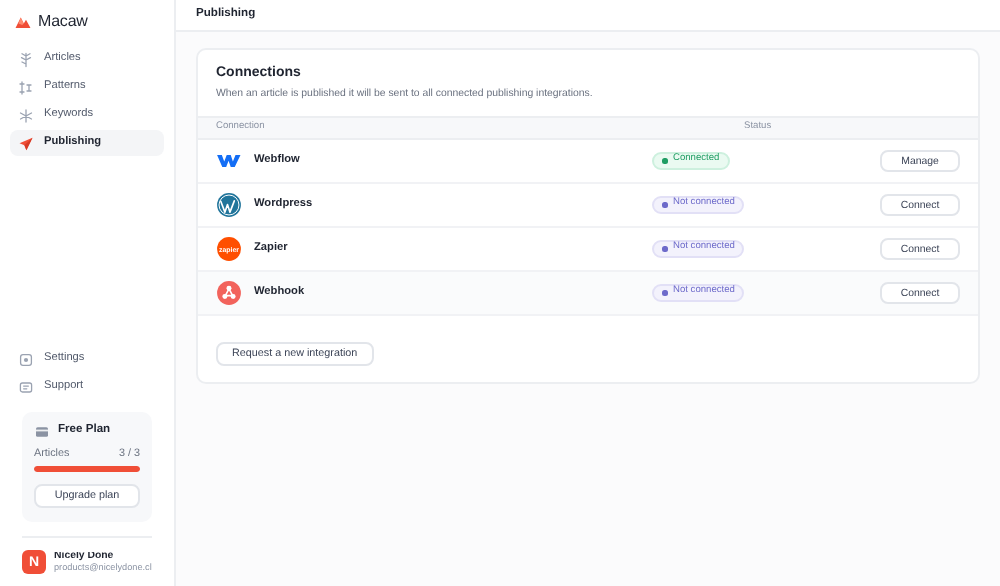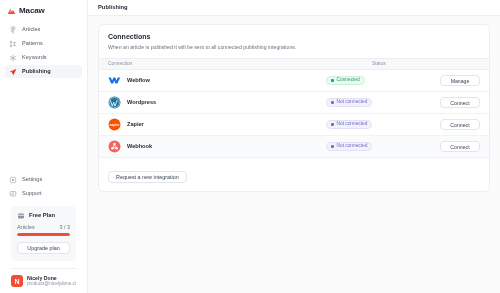--- a/index.html
+++ b/index.html
@@ -18,21 +18,21 @@
     border-right: 1px solid #eceef1;
     display: flex; flex-direction: column;
     flex: none;
   }
   .brand {
     display: flex; align-items: center; gap: 3px;
     padding: 5px 0 0 7px; height: 17px;
   }
   .brand-mark { width: 9px; height: 8px; flex: none; display:block; }
   .brand-name {
-    font-size: 8px; font-weight: bold; color: #1f2430;
+    font-size: 8px; font-weight: normal; color: #1f2430;
     letter-spacing: -0.1px; line-height: 1;
   }
 
   .nav { margin-top: 6px; padding: 0 5px; display: flex; flex-direction: column; }
   .nav-item {
     display: flex; align-items: center; gap: 5px;
     height: 13px; padding: 0 4px; border-radius: 4px;
     cursor: pointer; margin-bottom: 1px;
   }
   .nav-item.active { background: #f4f5f7; }

